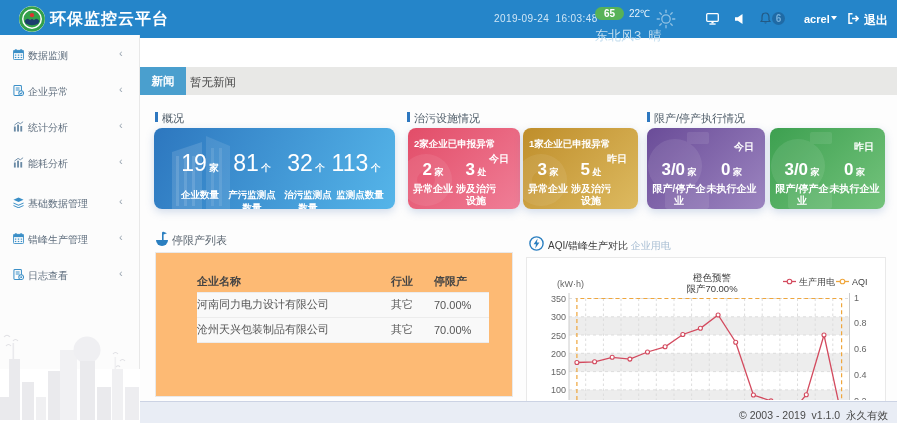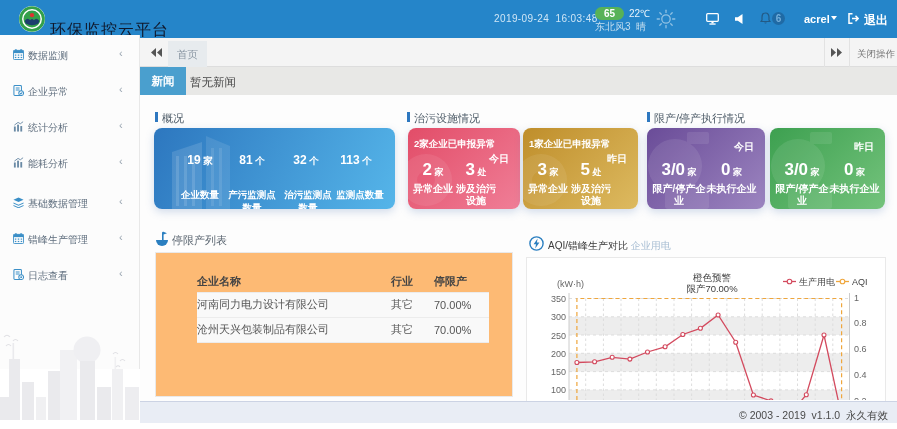--- a/index.html
+++ b/index.html
@@ -3,27 +3,27 @@
 <meta charset="utf-8">
 <style>
 * { margin:0; padding:0; box-sizing:border-box; }
 html,body { width:897px; height:429px; overflow:hidden; background:#fff;
   font-family:"Liberation Sans", sans-serif; }
 .abs { position:absolute; }
 #stage { position:relative; width:897px; height:429px; overflow:hidden; }
 
 
 #header { position:absolute; left:0; top:0; width:897px; height:38px; background:#2585c9; }
-#title { position:absolute; left:50px; top:20px; color:#0f172a; font-size:16px; font-weight:normal; letter-spacing:1px; }
+#title { position:absolute; left:50px; top:9px; color:#ffffff; font-size:16px; font-weight:bold; letter-spacing:1px; }
 .hr { position:absolute; color:#fff; }
 #hdate { left:494px; top:13px; font-size:10px; color:#cfe6f6; letter-spacing:.4px; }
 #hbadge { left:595px; top:7px; width:29px; height:13px; background:#58b257; border-radius:7px;
   color:#fff; font-size:10px; font-weight:bold; text-align:center; line-height:13px; }
 #htemp { left:629px; top:6px; font-size:10px; color:#e8f3fb; }
-#htemp2 { left:595px; top:20px; font-size:10px; color:#c4deef; }
+#htemp2 { left:595px; top:27px; font-size:13px; color:#c4deef; }
 #hacrel { left:804px; top:13px; font-size:11px; font-weight:bold; color:#fff; }
 #hcaret { left:831px; top:16px; width:0; height:0; border-left:3.5px solid transparent;
   border-right:3.5px solid transparent; border-top:4.5px solid #fff; }
 #hexit { left:864px; top:12px; font-size:12px; font-weight:bold; color:#fff; }
 
 
 #sidebar { position:absolute; left:0; top:35px; width:140px; height:334px; background:#fcfcfc;
   border-right:1px solid #e8e8e8; }
 .mitem { position:absolute; left:0; width:140px; height:36px; }
 .mico { position:absolute; left:13px; top:12px; width:11px; height:11px; }
@@ -50,21 +50,21 @@
 .seclab:before { content:""; position:absolute; left:-7px; top:1px; width:3px; height:10px; background:#2e78c0; }
 
 .card { position:absolute; top:33px; height:81px; border-radius:8px; color:#fff; overflow:hidden;
   box-shadow:0 3px 8px rgba(80,120,180,.25); }
 #cardblue   { left:14px;  width:241px; background:linear-gradient(115deg,#2d77bf,#55b5e9); }
 #cardred    { left:268px; width:112px; background:linear-gradient(135deg,#e24d68,#f07e97); }
 #cardgold   { left:383px; width:115px; background:linear-gradient(135deg,#bf8e2b,#ddba60); }
 #cardpurple { left:507px; width:118px; background:linear-gradient(135deg,#6a4c98,#9c85c0); }
 #cardgreen  { left:630px; width:115px; background:linear-gradient(135deg,#3da050,#74c37c); }
 
-.bnum { font-weight:bold; font-size:12px; }
+.bnum { font-weight:normal; font-size:23px; }
 .bunit { font-size:9.5px; font-weight:bold; }
 .snum { font-weight:bold; font-size:17px; }
 .sunit { font-size:9px; font-weight:bold; }
 .bcol { top:22px; width:60px; text-align:center; }
 .blab { top:60px; width:60px; text-align:center; font-size:9.5px; font-weight:bold; line-height:13px; }
 .fanwm { left:0; top:0; }
 .sl1 { left:6px; top:10px; font-size:9.5px; font-weight:bold; white-space:nowrap; }
 .sl2 { right:11px; top:24px; font-size:10px; font-weight:bold; }
 #cardpurple .sl2, #cardgreen .sl2 { top:12px; }
 .srow { left:0; top:32px; width:100%; }
@@ -274,38 +274,20 @@
         <path d="M4 10 q3 -3.5 6 0"></path>
           <path d="M13 14 q2.5 -3 5 0"></path>
         <path d="M6 19 q2.5 -3 5 0"></path>
         <path d="M113 27 q2.5 -3 5 0"></path>
           <path d="M120 34 q2.5 -3 5 0"></path>
         <path d="M116 40 q2 -2.5 4 0"></path>
       </g>
     </svg>
   </div>
 
-  <div id="tabbar">
-    <svg class="abs" style="left:11px;top:10px" width="11" height="9" viewBox="0 0 11 9">
-        <g fill="#555">
-          <path d="M5 0 L5 9 L0 4.5 Z"></path>
-          <path d="M11 0 L11 9 L6 4.5 Z"></path>
-        </g>
-      </svg>
-    <div id="tabhome">首页</div>
-    <div class="tbsep" style="left:684px"></div>
-    <svg class="abs" style="left:691px;top:10px" width="11" height="9" viewBox="0 0 11 9">
-        <g fill="#555">
-          <path d="M0 0 L0 9 L5 4.5 Z"></path>
-          <path d="M6 0 L6 9 L11 4.5 Z"></path>
-        </g>
-      </svg>
-    <div class="tbsep" style="left:709px"></div>
-    <div id="tbclose">关闭操作</div>
-  </div>
 
   <div id="newsbar">
     <div id="newsbtn">新闻</div>
     <div id="newstxt">暂无新闻</div>
   </div>
 
   <div id="content">
     <div class="seclab" style="left:22px;top:16px">概况</div>
     <div class="seclab" style="left:274px;top:16px">治污设施情况</div>
     <div class="seclab" style="left:514px;top:16px">限产/停产执行情况</div>

